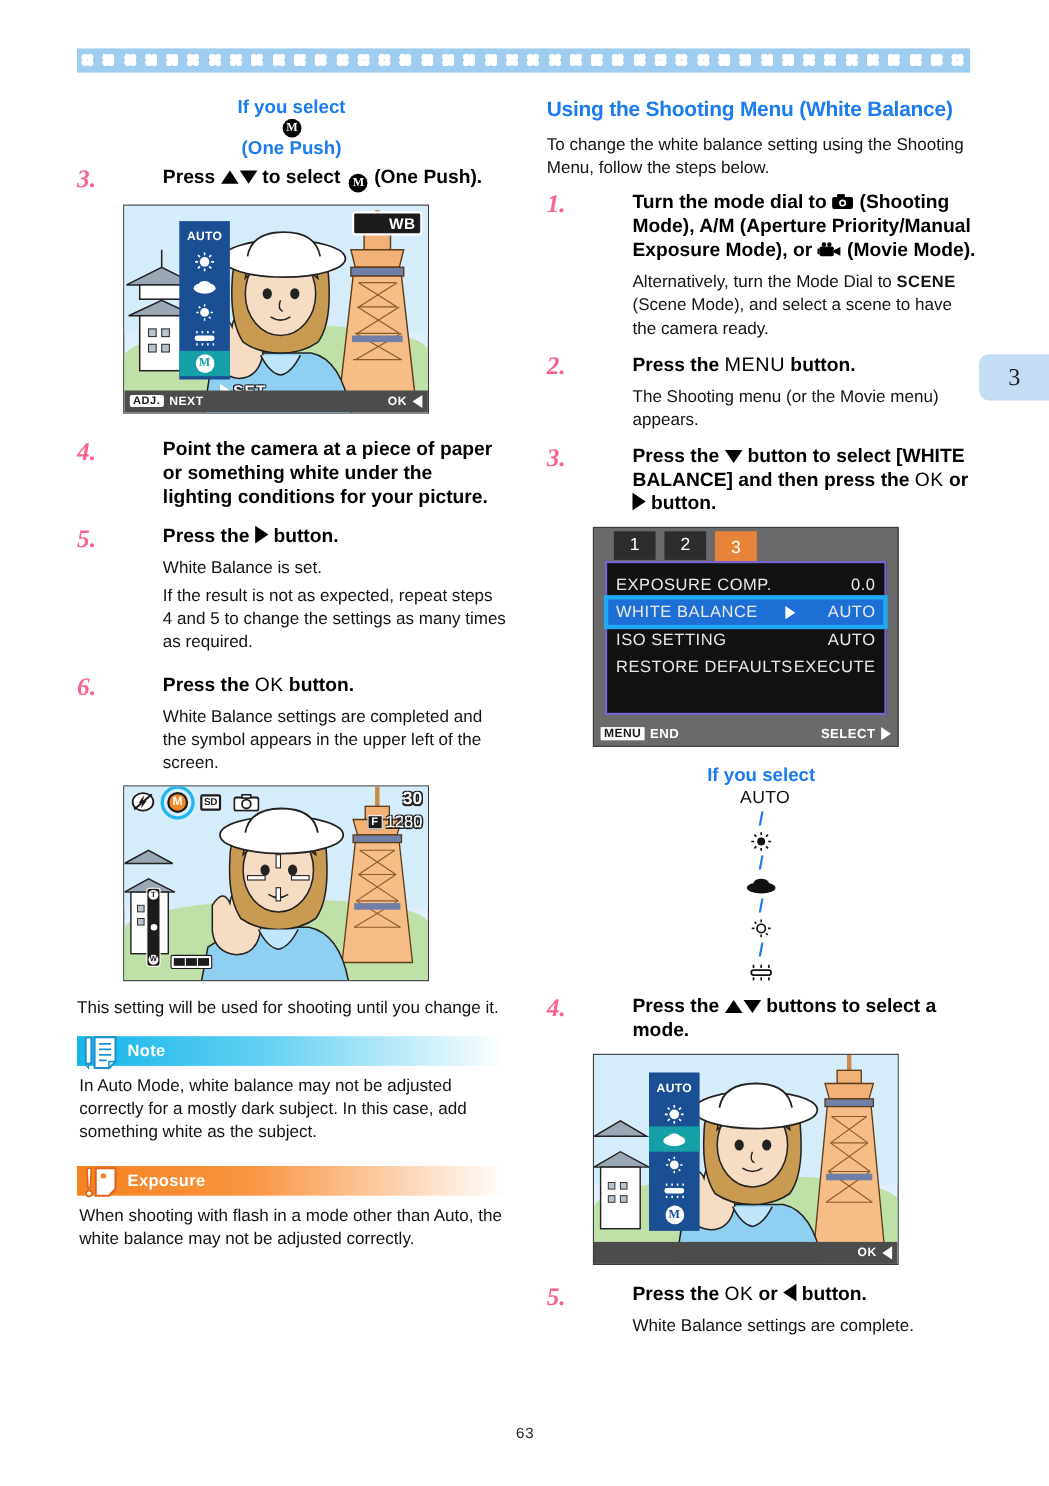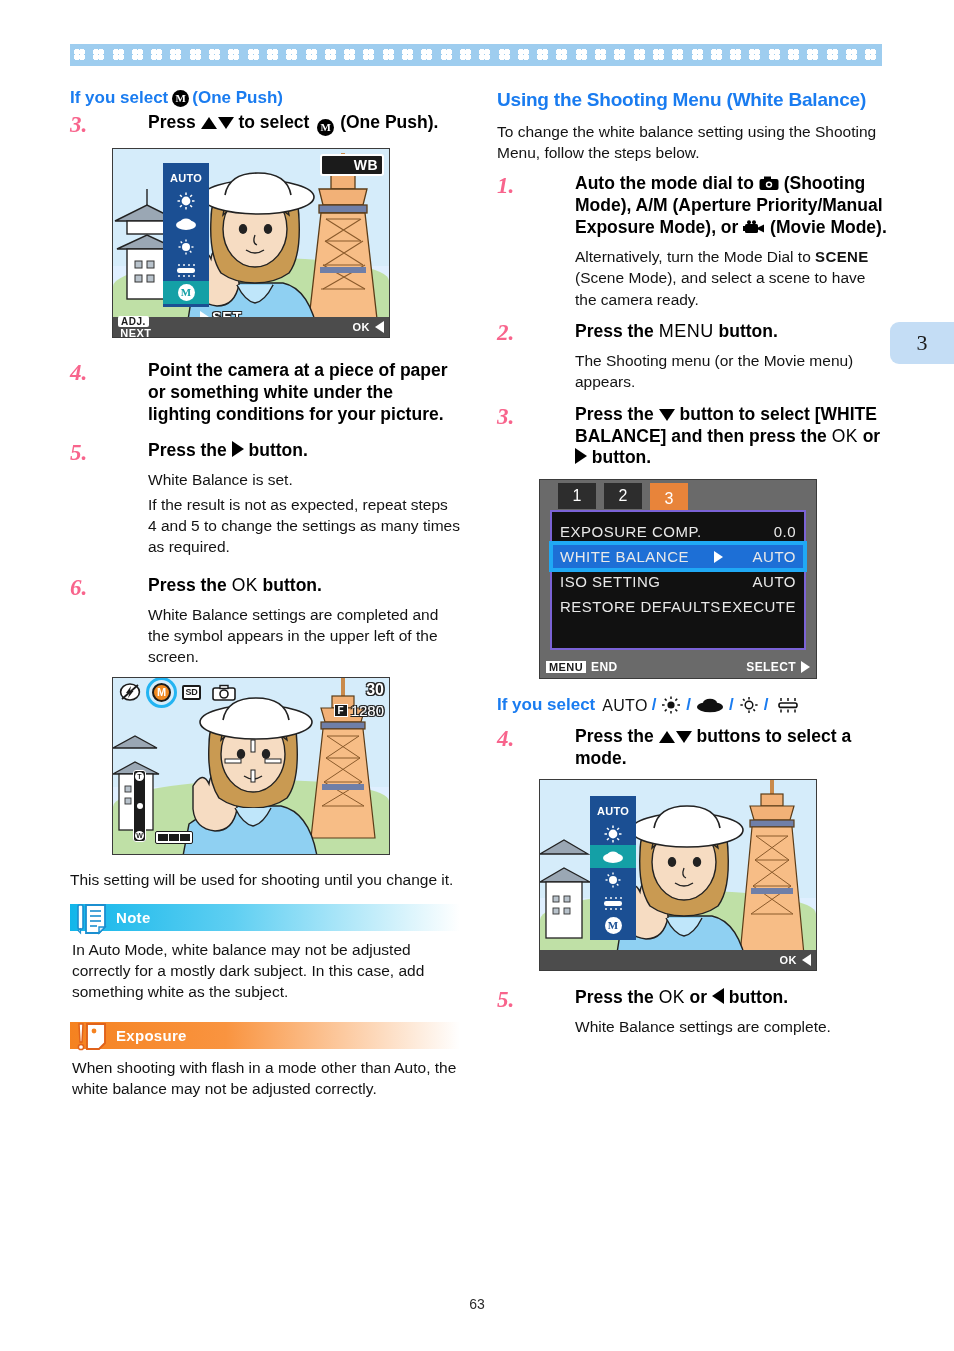--- a/index.html
+++ b/index.html
@@ -41,31 +41,31 @@
   .chapter-tab {
     position:absolute; right:0; top:322px; width:64px; height:42px;
     background:#c4ddf5; border-radius:9px 0 0 9px;
     display:flex; align-items:center; justify-content:center;
     color:#1b1b1b; font-size:22px; font-family:"Liberation Serif", serif;
   }
 
   
   .page-number {
     position:absolute; left:0; right:0; top:1296px; text-align:center;
-    font-size:14px; color:#2a2a2a; font-family:Liberation Sans, sans-serif;
+    font-size:14px; color:#2a2a2a; font-family:Liberation Mono, monospace;
   }
 
   
   .blue-head {
     color:#1a7cf0; font-weight:bold; font-size:19px; line-height:1.28;
     margin:0 0 9px 0; letter-spacing:-0.2px;
   }
   .blue-sub {
     color:#1a7cf0; font-weight:bold; font-size:17px; line-height:1.2;
-    margin:0 0 4px 0; display:flex; align-items:center; flex-wrap:wrap; gap:0;
+    margin:0 0 4px 0; display:flex; align-items:center; flex-wrap:wrap; gap:0;flex-direction:column;
   }
   .body-text {
     font-size:15.5px; line-height:1.36; color:#131313; margin:0 0 10px 0;
   }
   .step {
     display:flex; gap:0; margin:0 0 10px 0;
   }
   .step-num {
     color:#f8648c; font-weight:bold; font-style:italic; font-size:23px;
     width:34px; flex:none; line-height:1.12; font-family:"Liberation Serif", serif;
@@ -372,21 +372,21 @@
       <div class="wb-cell sel">
         <span style="display:inline-block;width:17px;height:17px;border-radius:50%;background:#fff;color:#14a0a6;font-size:11px;font-weight:bold;line-height:17px;text-align:center;font-family:'Liberation Serif',serif;">M</span>
       </div>
     </div>
 
     <div class="set-label" style="left:87px;top:140px;margin-top:20px;">
       <span class="tri-r" style="border-left-color:#fff;border-top-width:6px;border-bottom-width:6px;border-left-width:9px;margin-right:3px;"></span><span>SET</span>
     </div>
 
     <div class="lcd-bar">
-      <div style="display:flex;align-items:center;flex-direction:column;">
+      <div style="display:flex;align-items:center;">
         <span class="adj-chip">ADJ.</span>
         <span>NEXT</span>
       </div>
       <div style="display:flex;align-items:center;gap:5px;">
         <span>OK</span>
         <span class="tri-l" style="border-right-color:#fff;border-top-width:6px;border-bottom-width:6px;border-right-width:9px;"></span>
       </div>
     </div>
   </div>
 
@@ -555,21 +555,21 @@
 <div class="col-right">
 
   <h2 class="blue-head">Using the Shooting Menu (White Balance)</h2>
 
   <div class="body-text">To change the white balance setting using the Shooting Menu, follow the steps below.</div>
 
   <div class="step">
     <div class="step-num">1.</div>
     <div class="step-body">
       <div class="step-title">
-        <span>Auto the mode dial to </span>
+        <span>Turn the mode dial to </span>
         <svg width="20" height="15" viewBox="0 0 20 15" style="vertical-align:-2px;">
           <rect x="0.5" y="3" width="19" height="11" rx="2" fill="#000"></rect>
           <rect x="5" y="0.5" width="7" height="3" fill="#000"></rect>
           <circle cx="10" cy="8.6" r="3.2" fill="#fff"></circle>
           <circle cx="10" cy="8.6" r="1.7" fill="#000"></circle>
         </svg>
         <span> (Shooting Mode), A/M (Aperture Priority/Manual Exposure Mode), or </span>
         <svg width="22" height="15" viewBox="0 0 22 15" style="vertical-align:-2px;">
           <rect x="2" y="4" width="13" height="9" rx="1.6" fill="#000"></rect>
           <path d="M15 7.5 L21 4.5 L21 12.5 L15 9.5 Z" fill="#000"></path>

